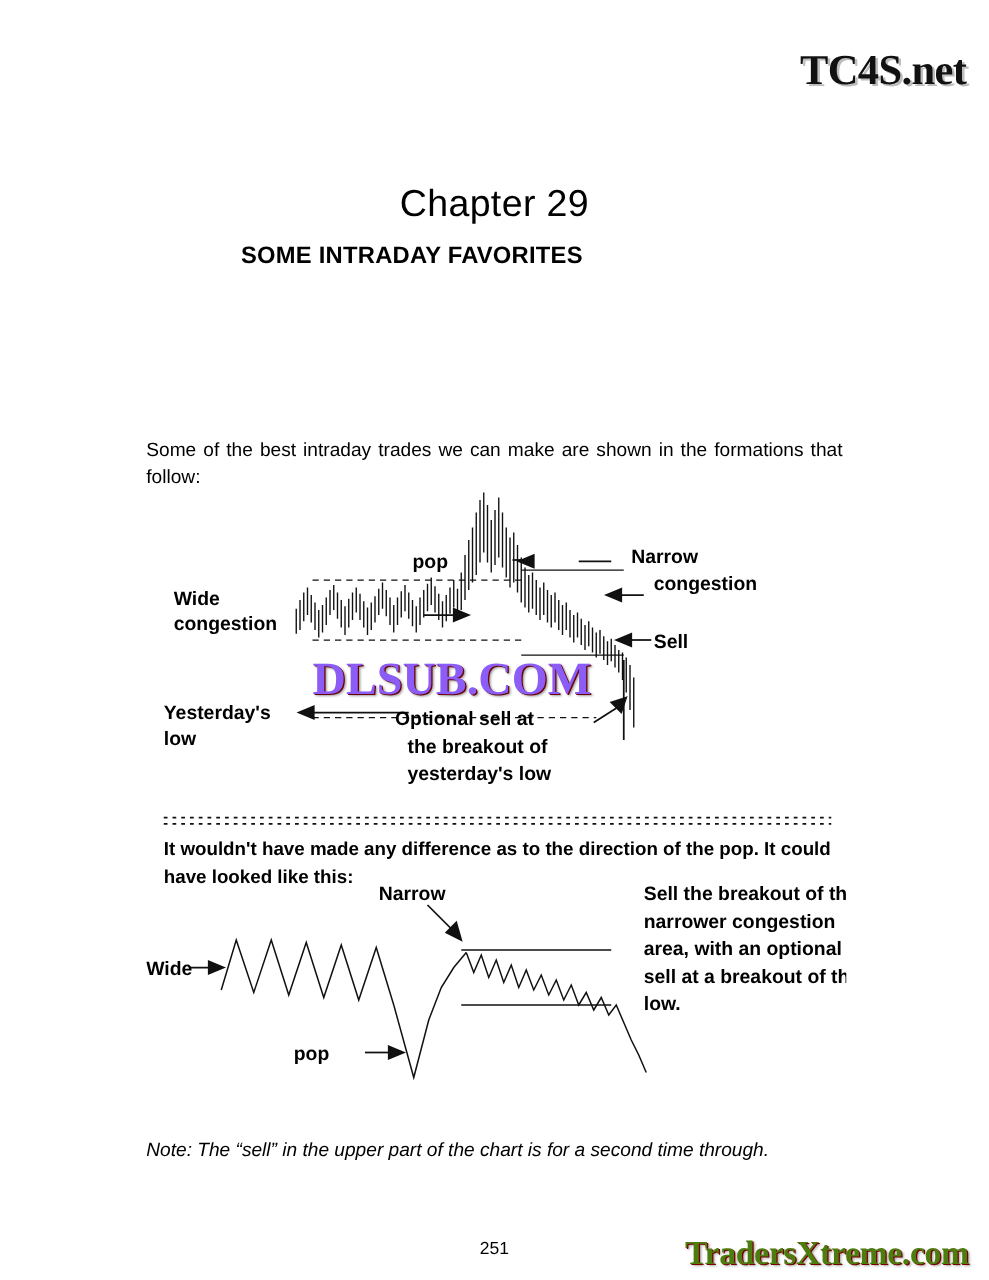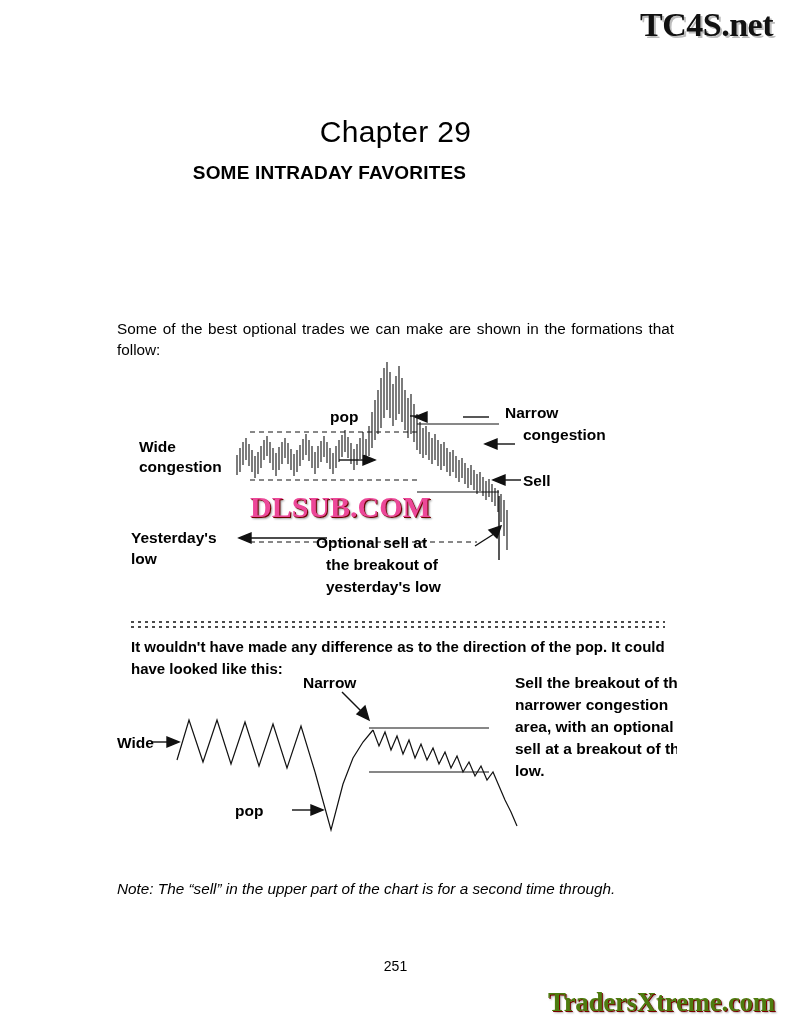--- a/index.html
+++ b/index.html
@@ -12,20 +12,21 @@
     height: 1024px;
     position: relative;
     font-family: "Liberation Sans", sans-serif;
     color: #000000;
     overflow: hidden;
   }
 
   .page {
     position: absolute;
     inset: 0;
+    margin-top: 32px;
   }
 
   
   .wm-top {
     position: absolute;
     top: 6px;
     right: 18px;
     font-family: "Liberation Serif", serif;
     font-weight: bold;
     font-size: 34px;
@@ -99,22 +100,22 @@
     font-weight: bold;
     fill: #000;
   }
 
   .wm-mid {
     position: absolute;
     left: 133px;
     top: 130px;
     font-family: "Liberation Serif", serif;
     font-weight: bold;
-    font-size: 30px;
-    color: #ec4899;
+    font-size: 37px;
+    color: #8b5cf6;
     letter-spacing: 0px;
     text-shadow: 1px 1px 0 #6e0000, 2px 2px 2px rgba(0,0,0,0.4);
     white-space: nowrap;
   }
 
   .page-number {
     position: absolute;
     top: 958px;
     left: 0;
     width: 791px;
@@ -125,21 +126,21 @@
 </head>
 <body>
 
 <div class="page">
 
   <div class="wm-top">TC4S.net</div>
 
   <h1 class="chapter-title">Chapter 29</h1>
   <h2 class="chapter-subtitle">SOME INTRADAY FAVORITES</h2>
 
-  <p class="para p2">Some of the best optional trades we can make are shown in the formations that follow:</p>
+  <p class="para p2">Some of the best intraday trades we can make are shown in the formations that follow:</p>
 
   <div class="figure">
     <svg width="560" height="480" viewBox="0 0 560 480" xmlns="http://www.w3.org/2000/svg">
 
       <g stroke="#111" stroke-width="1.1" fill="none">
 
         <path d="M120 115 L120 95 M123 112 L123 88 M126 105 L126 82 M129 100 L129 78
                  M132 106 L132 84 M135 112 L135 90 M138 118 L138 96 M141 114 L141 92
                  M144 108 L144 86 M147 100 L147 80 M150 96 L150 76 M153 103 L153 82
                  M156 110 L156 88 M159 116 L159 93 M162 110 L162 87 M165 104 L165 82

